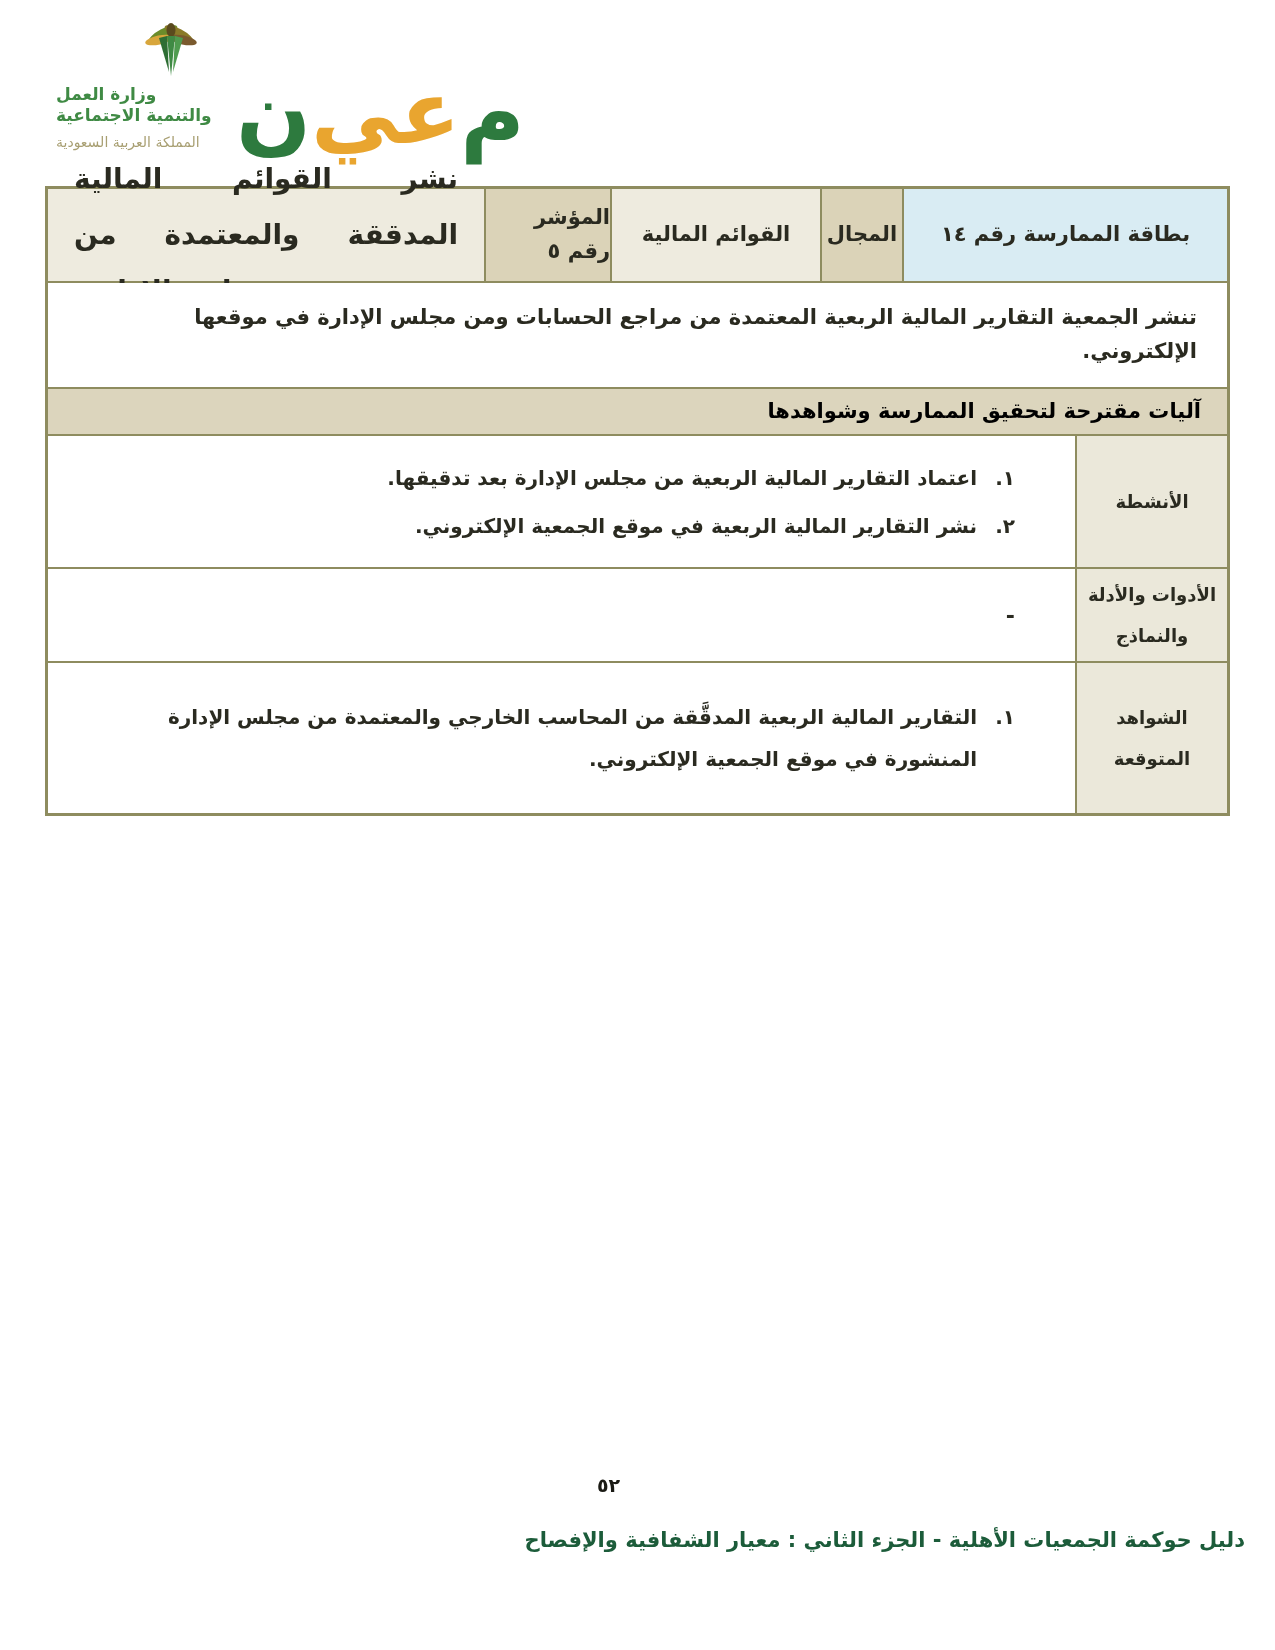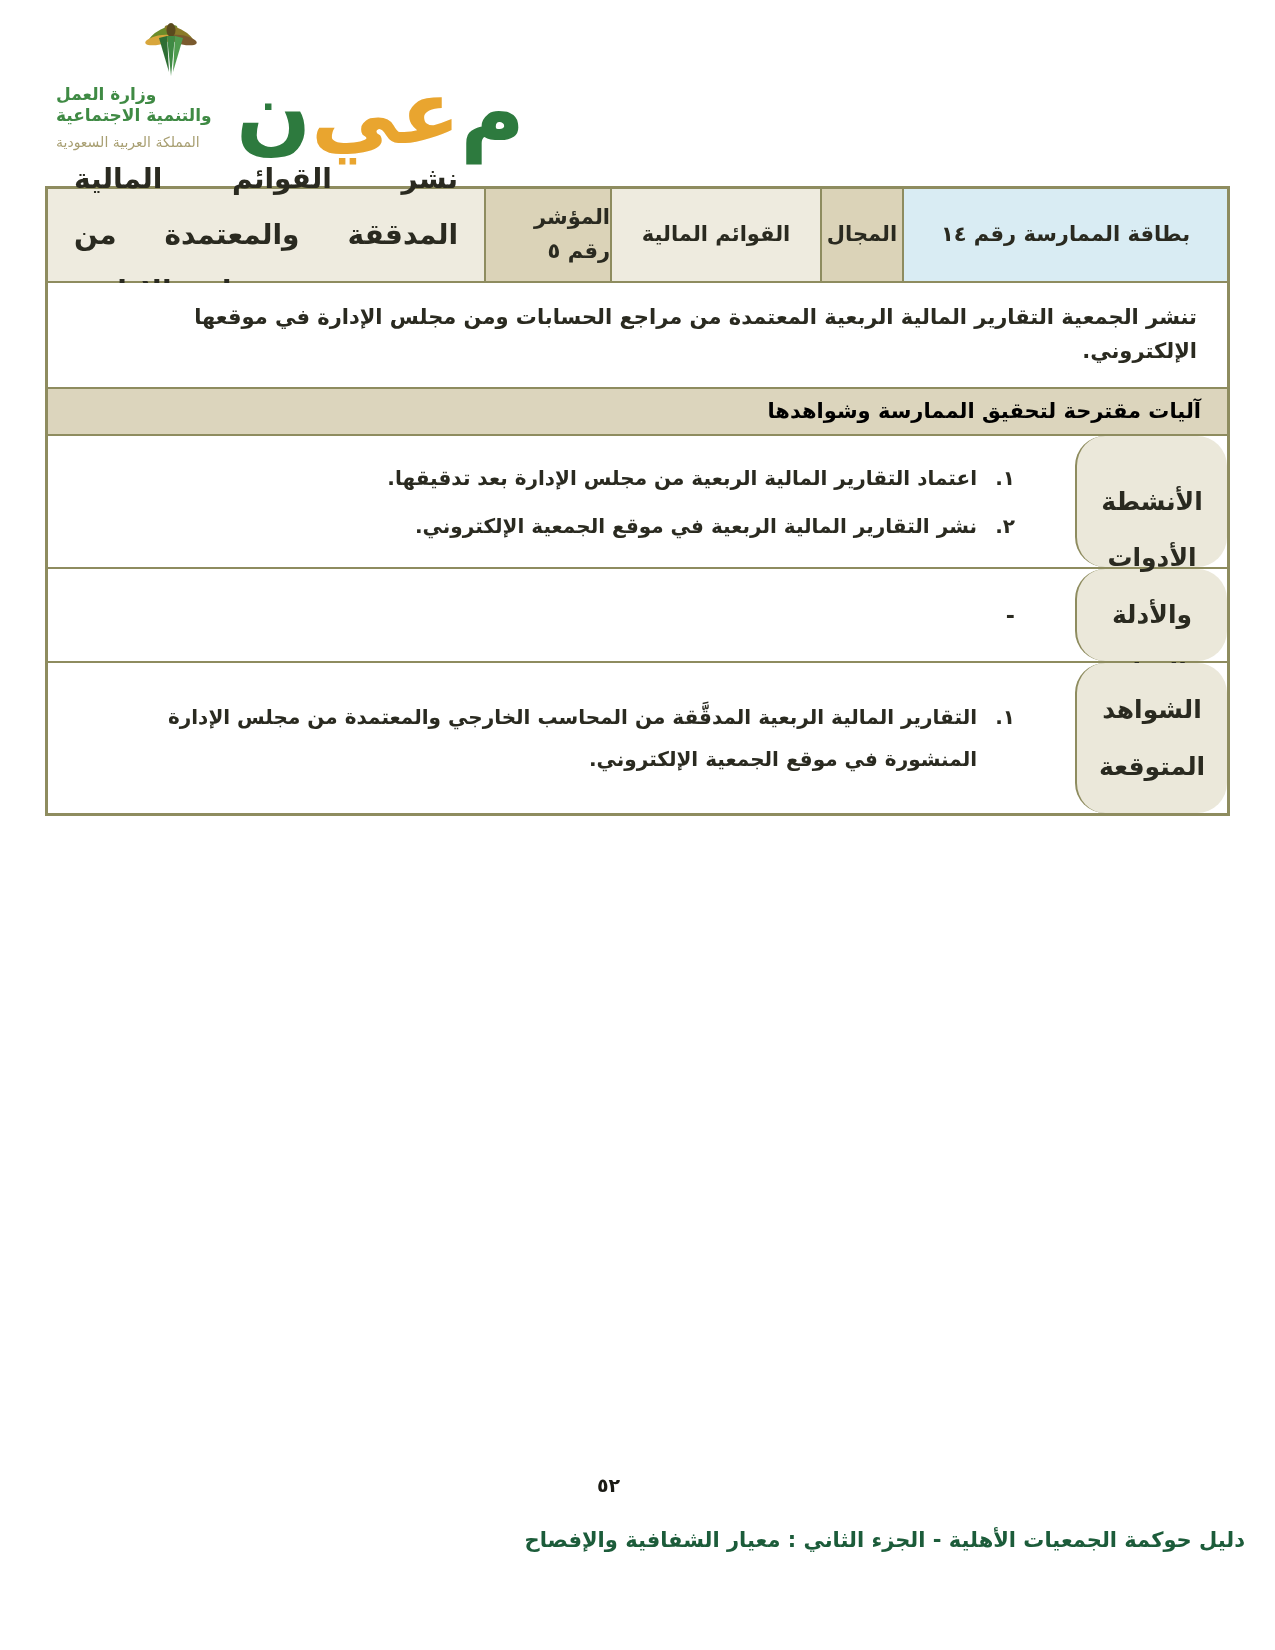--- a/index.html
+++ b/index.html
@@ -72,21 +72,21 @@
   }
 
   .r-band{height:47px;background:var(--band);}
   .r-band .band-text{
     width:100%;padding:0 26px;font-weight:bold;font-size:21px;color:#000000;text-align:right;
   }
 
   .label-cell{
     flex:0 0 152px;background:var(--label);
     display:flex;align-items:center;justify-content:center;text-align:center;
-    font-weight:bold;font-size:25px;line-height:2.3;padding:4px 8px;border-radius:30px;
+    font-weight:bold;font-size:18px;line-height:2.3;padding:4px 8px;
   }
   .content-cell{
     flex:1 1 auto;background:#fff;display:flex;flex-direction:column;justify-content:center;
     padding:10px 60px 10px 24px;
   }
   .r-activities{height:133px;}
   .r-tools{height:94px;}
   .r-evidence{height:150px;}
 
   .list-item{display:flex;align-items:flex-start;font-weight:bold;font-size:20px;line-height:2.1;}

